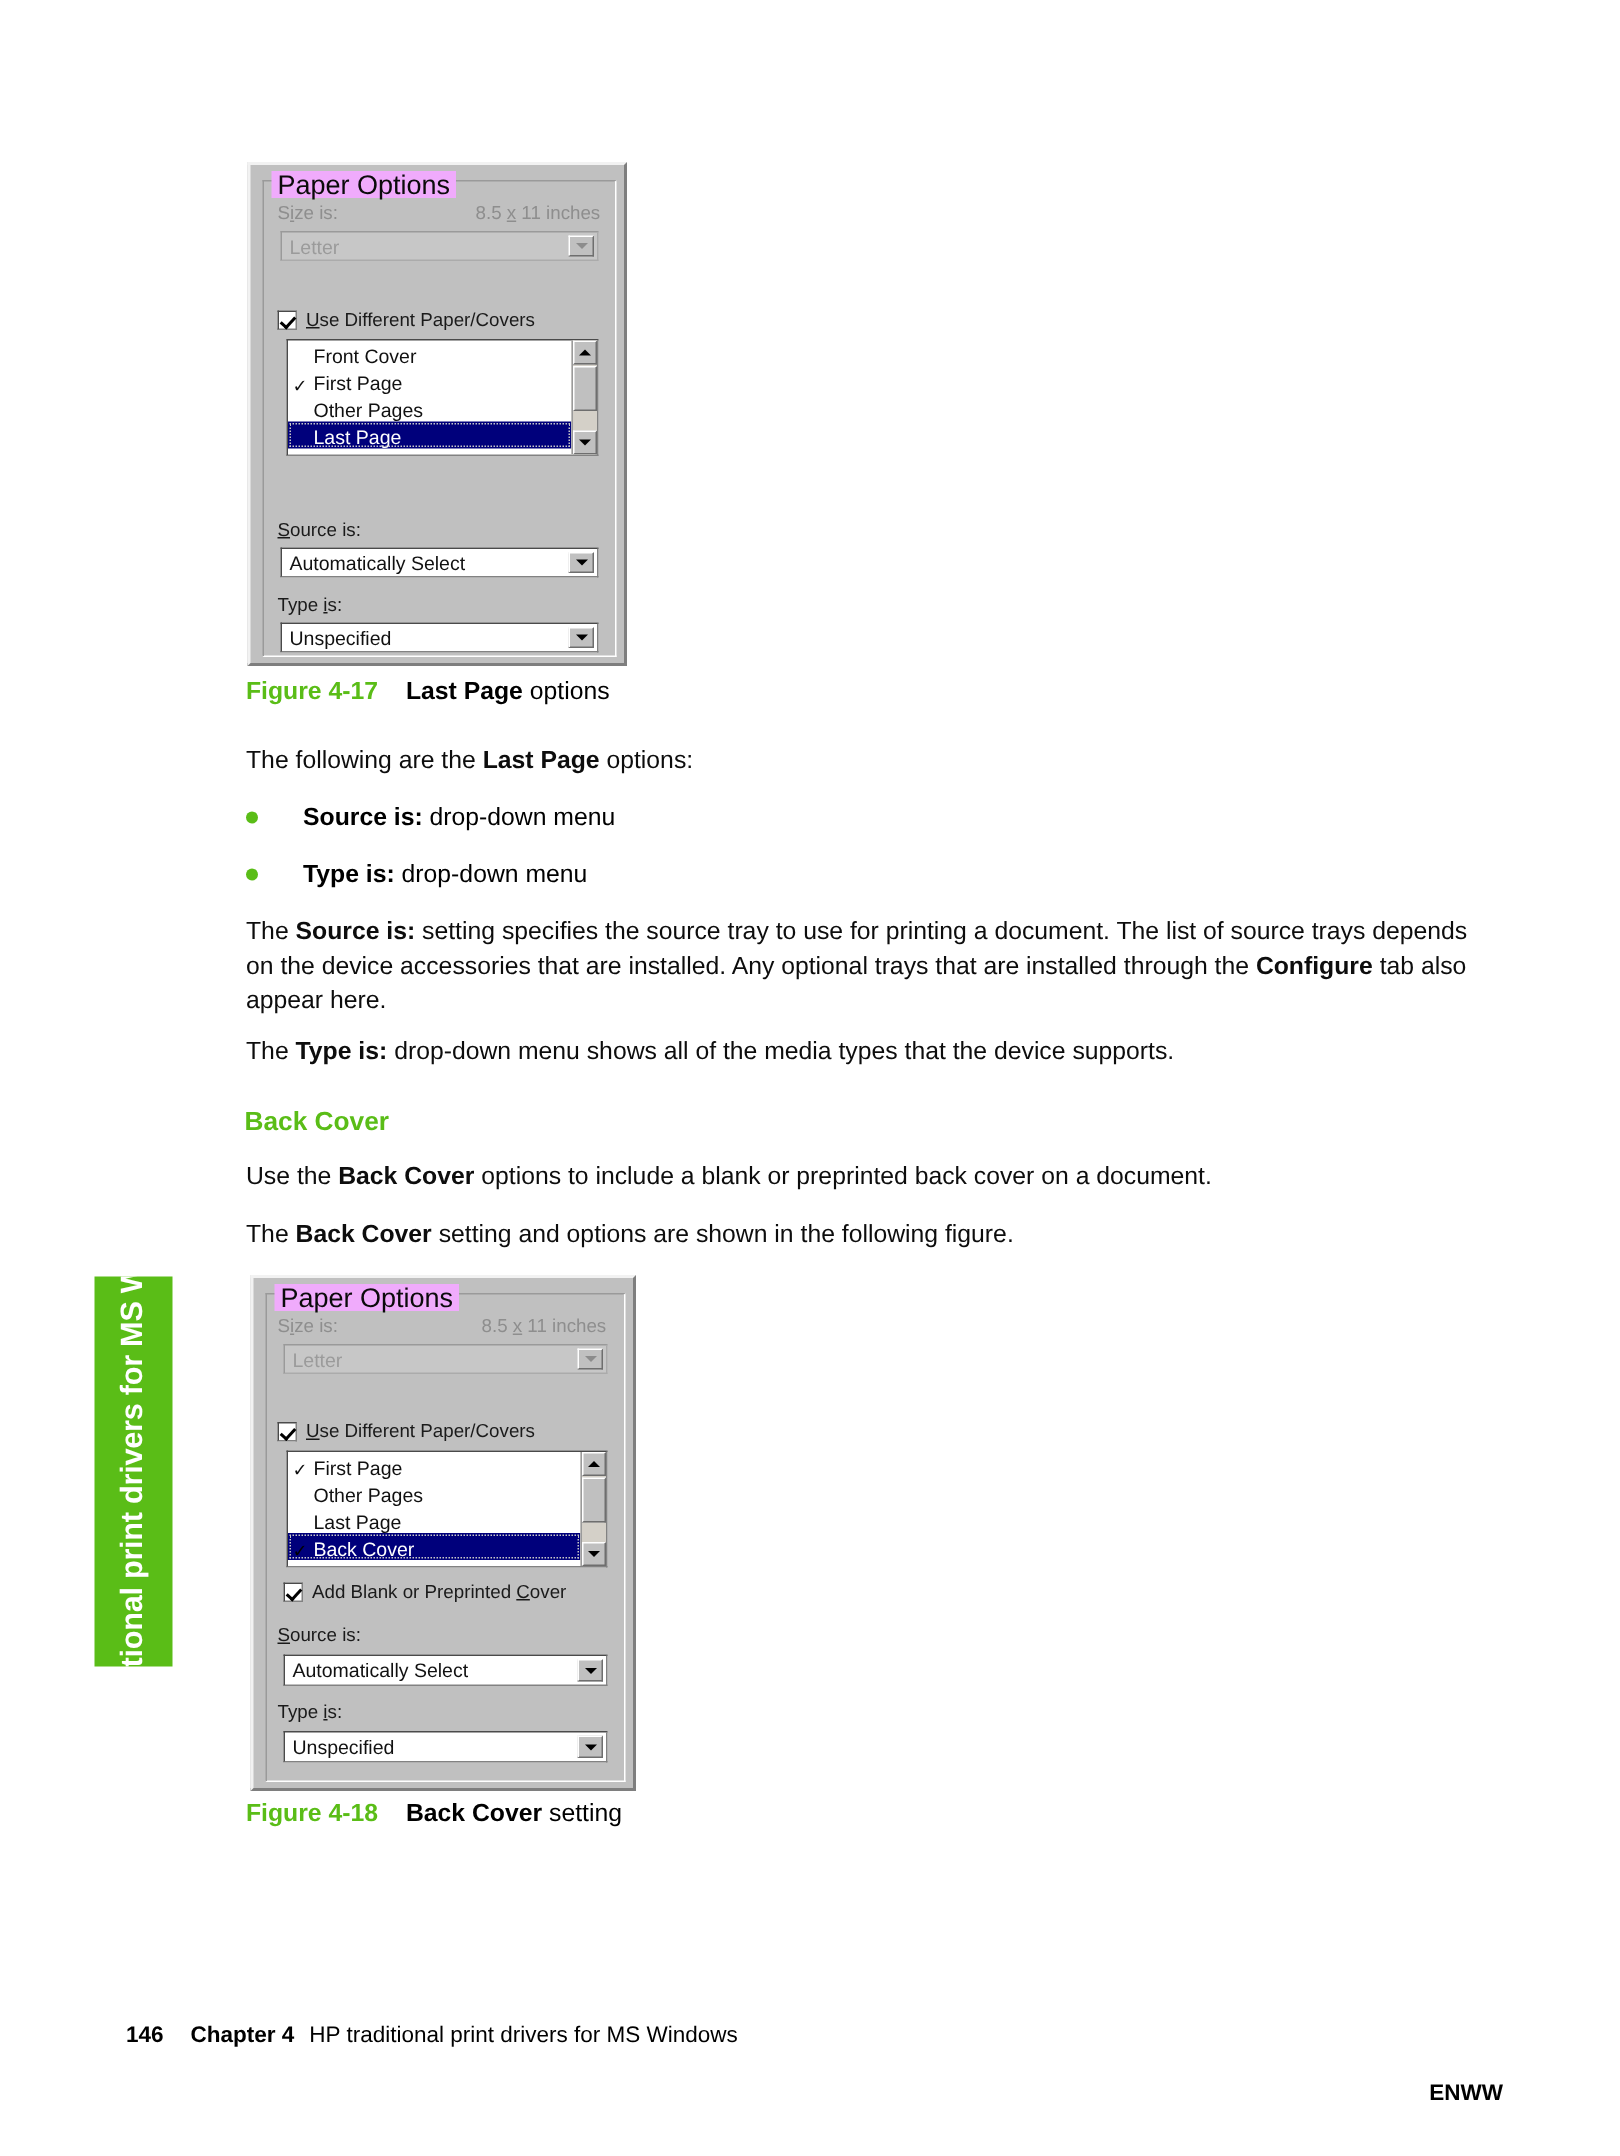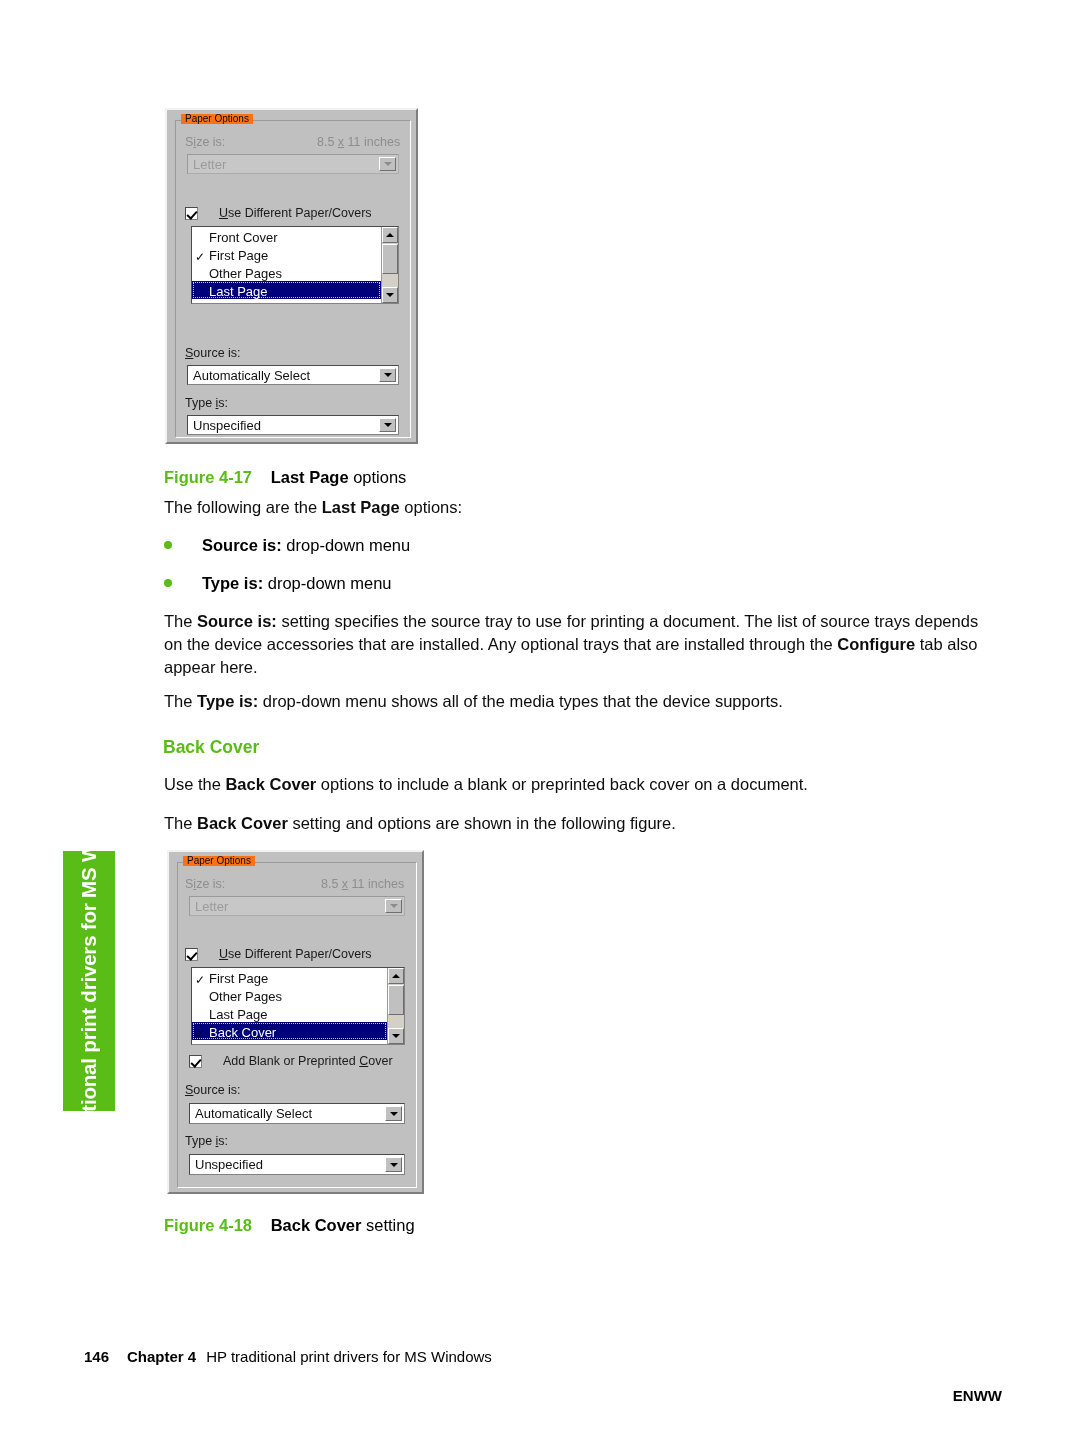--- a/index.html
+++ b/index.html
@@ -38,21 +38,20 @@
     font-weight: bold;
     letter-spacing: -0.2px;
     line-height: 1;
   }
 
   .figcaption {
     font-size: 16.5px;
     font-weight: bold;
     color: #000000;
     line-height: 1.2;
-    margin-top: 16px;
   }
   .figcaption .fignum {
     color: #5ABD17;
   }
   .figcaption .light {
     font-weight: normal;
   }
 
   .para {
     font-size: 16.5px;
@@ -97,23 +96,23 @@
   }
   .groupbox {
     position: absolute;
     border: 1px solid #ffffff;
     border-top-color: #9a9a9a;
     border-left-color: #9a9a9a;
     box-sizing: border-box;
   }
   .groupbox-title {
     position: absolute;
-    background: #f97316;
+    background: #f0abfc;
     padding: 0 4px;
-    font-size: 10px;
+    font-size: 18px;
     color: #0b0b0b;
     line-height: 1;
   }
   .lbl {
     position: absolute;
     font-size: 12.5px;
     color: #1a1a1a;
     white-space: nowrap;
   }
   .lbl.dim {
@@ -175,21 +174,20 @@
     border-right: 4px solid transparent;
     border-bottom: 4px solid #000000;
   }
 
   
   .cbx-row {
     position: absolute;
     display: flex;
     align-items: center;
     white-space: nowrap;
-    gap: 15px;
   }
   .cbx-box {
     width: 13px;
     height: 13px;
     background: #ffffff;
     border: 1px solid #828282;
     border-top-color: #4a4a4a;
     border-left-color: #4a4a4a;
     box-sizing: border-box;
     position: relative;

